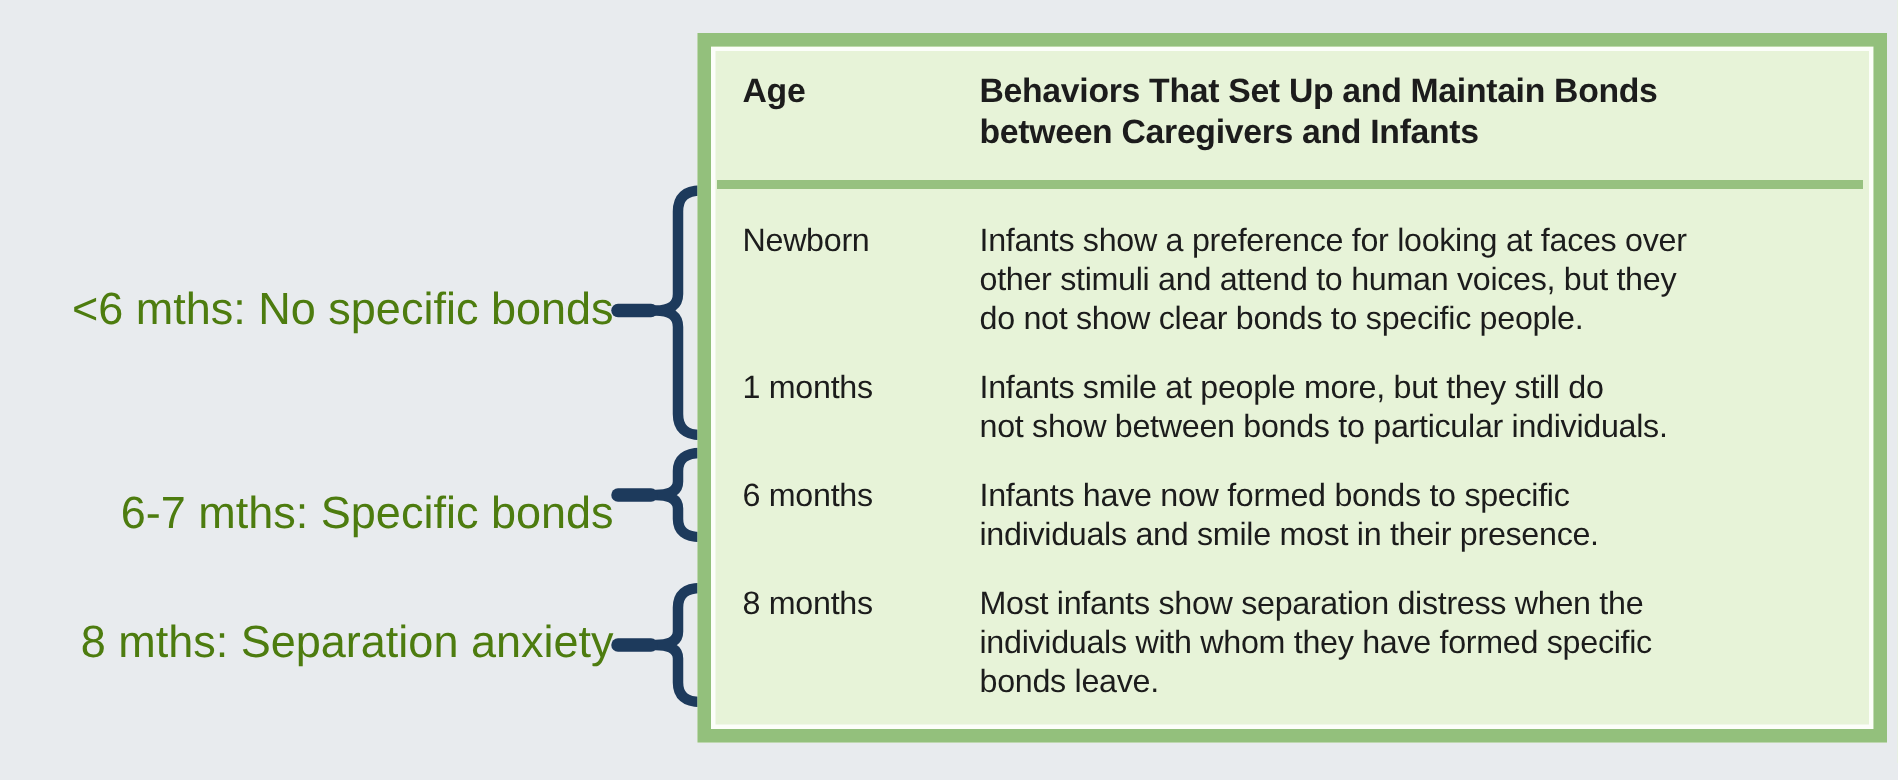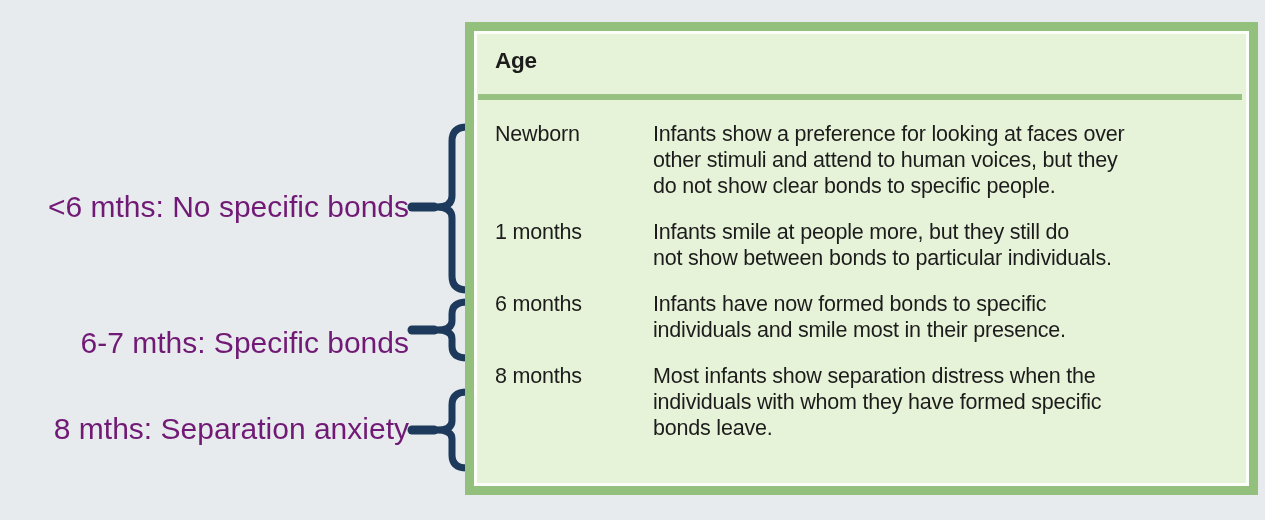--- a/index.html
+++ b/index.html
@@ -48,21 +48,21 @@
     letter-spacing:-0.2px;
   }
   .hdr-behaviors, .cell-behavior { white-space:pre-line; }
 
   
   .annot {
     position:absolute;
     right:856px;
     white-space:nowrap;
     font-size:30px;
-    color:#701a75;
+    color:#4d7c0f;
     line-height:38px;
   }
   .annot-1 { top:188px; }
   .annot-2 { top:300px;margin-top:24px; }
   .annot-3 { top:410px; }
 
   
   .bracket-layer {
     position:absolute;
     left:0; top:0;
@@ -84,20 +84,22 @@
   <line x1="412" y1="330" x2="434" y2="330" stroke-width="9" stroke-linecap="round" stroke="#1d3a5c"></line>
 
   <path d="M467,392 Q452,392 452,405 L452,421 Q452,430 437,430 Q452,430 452,439 L452,455 Q452,468 467,468" fill="none" stroke-width="7" stroke-linecap="round" stroke-linejoin="round" stroke="#1d3a5c"></path>
   <line x1="412" y1="430" x2="434" y2="430" stroke-width="9" stroke-linecap="round" stroke="#1d3a5c"></line>
 </svg>
 
 <div class="table-box">
   <div class="tbl-header">
     <div class="hdr-row">
       <div class="hdr-age">Age</div>
+      <div class="hdr-behaviors">Behaviors That Set Up and Maintain Bonds
+between Caregivers and Infants</div>
     </div>
   </div>
 
   <div class="tbl-rule"></div>
 
   <div class="tbl-body">
     <div class="tbl-row">
       <div class="cell-age">Newborn</div>
       <div class="cell-behavior">Infants show a preference for looking at faces over
 other stimuli and attend to human voices, but they

